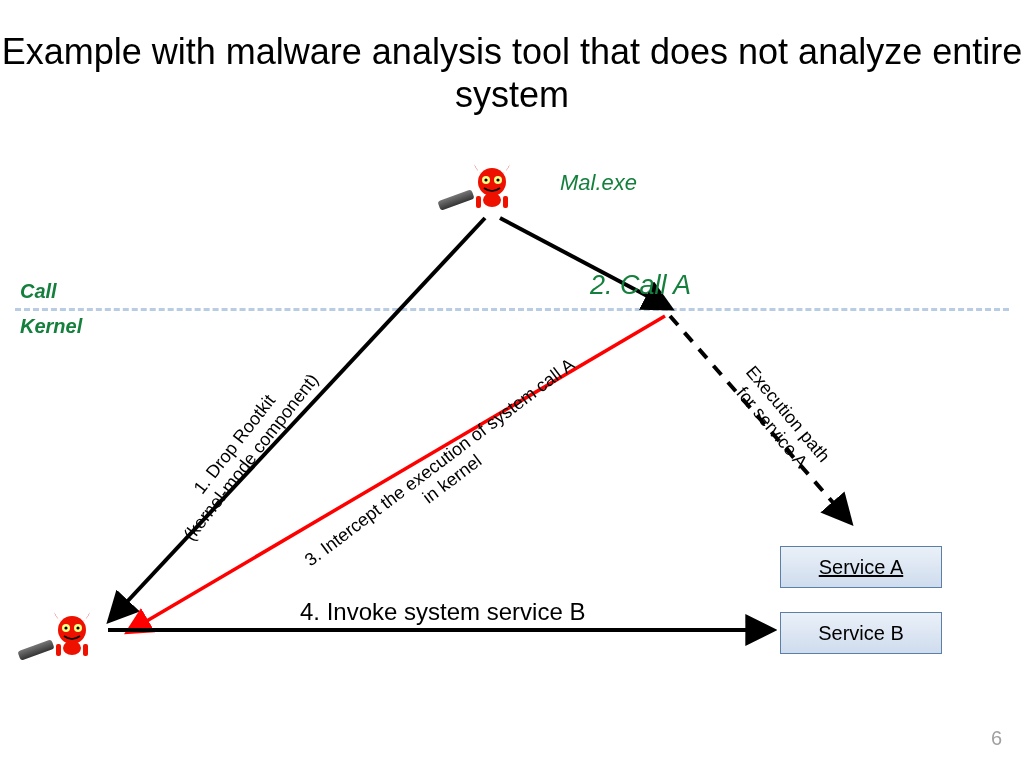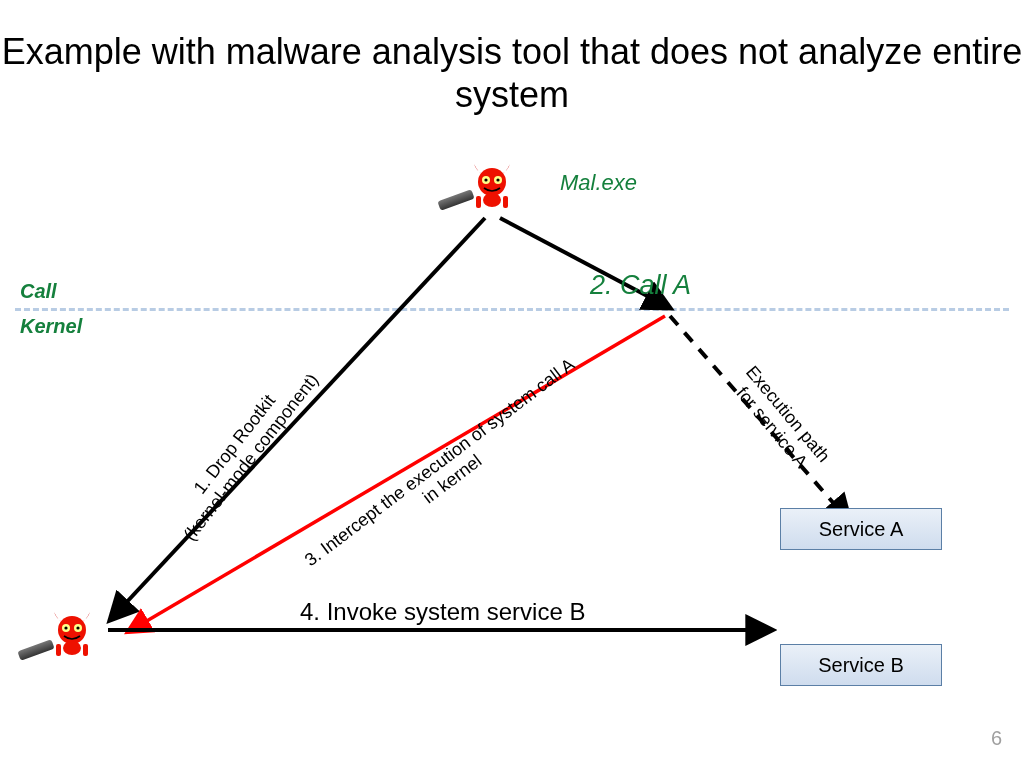--- a/index.html
+++ b/index.html
@@ -46,22 +46,22 @@
     position: absolute;
     width: 160px;
     height: 40px;
     background: linear-gradient(#eaf0f8, #cfdcee);
     border: 1.5px solid #5b7fa6;
     font-size: 20px;
     display: flex;
     align-items: center;
     justify-content: center;
   }
-  .service-a { top: 508px; left: 780px; }
-  .service-b { top: 644px; left: 780px; }
+  .service-a { top: 546px; left: 780px; text-decoration: underline; }
+  .service-b { top: 612px; left: 780px; }
 
   .devil {
     position: absolute;
     width: 48px;
     height: 48px;
   }
   .devil svg { width: 100%; height: 100%; }
   .devil-top { top: 160px; left: 468px; }
   .devil-bottom { top: 608px; left: 48px; }
 

